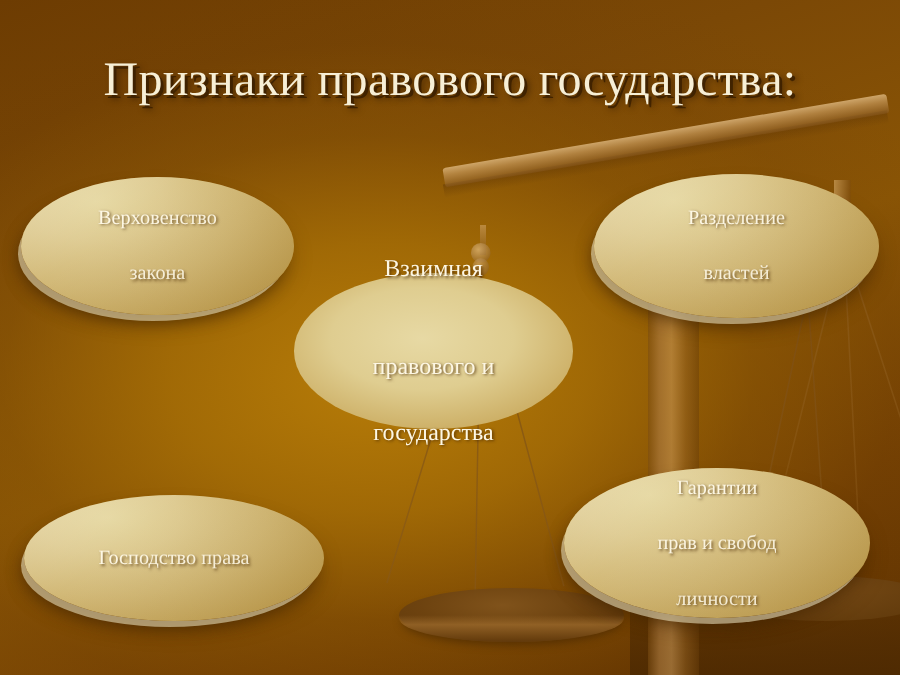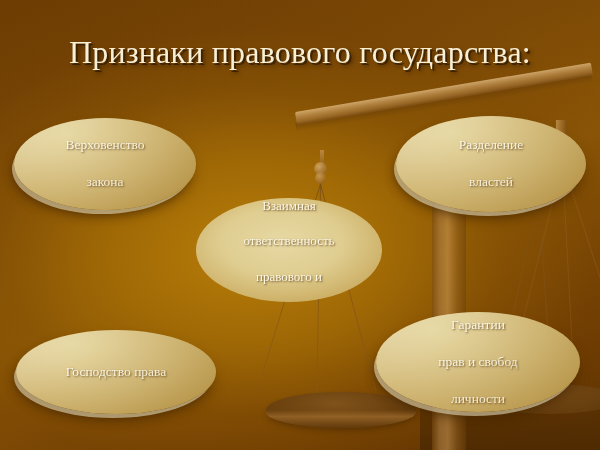--- a/index.html
+++ b/index.html
@@ -225,21 +225,21 @@
   }
 
   
   .soft {
     background: radial-gradient(ellipse 86% 86% at 46% 42%,
       #e7d9a4 0%, #dfcd90 38%, #cdb067 68%, rgba(176,140,54,0.55) 88%, rgba(150,110,30,0) 100%);
   }
 
   #b-supremacy { left: 14px;  top: 118px; width: 182px; height: 92px; }
   #b-separation { left: 396px; top: 116px; width: 190px; height: 96px; }
-  #b-mutual     { left: 196px; top: 198px; width: 186px; height: 104px; font-size: 13px; }
+  #b-mutual     { left: 196px; top: 182px; width: 186px; height: 104px; font-size: 16px; }
   #b-rule       { left: 16px;  top: 330px; width: 200px; height: 84px; }
   #b-guarantee  { left: 376px; top: 312px; width: 204px; height: 100px; }
 </style>
 </head>
 <body>
 
 <div id="slide">
 
   <div class="scales">
     <div class="floor-dark"></div>
@@ -288,22 +288,23 @@
   <div class="bubble disc" id="b-separation">
     <span>
       <span>Разделение</span><br>
       <span>властей</span>
     </span>
   </div>
 
   <div class="bubble soft" id="b-mutual">
     <span>
       <span>Взаимная</span><br>
-      <span>ответственность</span><br>
+      <br>
       <span>правового и</span><br>
+      <span>государства</span>
     </span>
   </div>
 
   <div class="bubble disc" id="b-rule">
     <span>
       <span>Господство права</span>
     </span>
   </div>
 
   <div class="bubble disc" id="b-guarantee">

